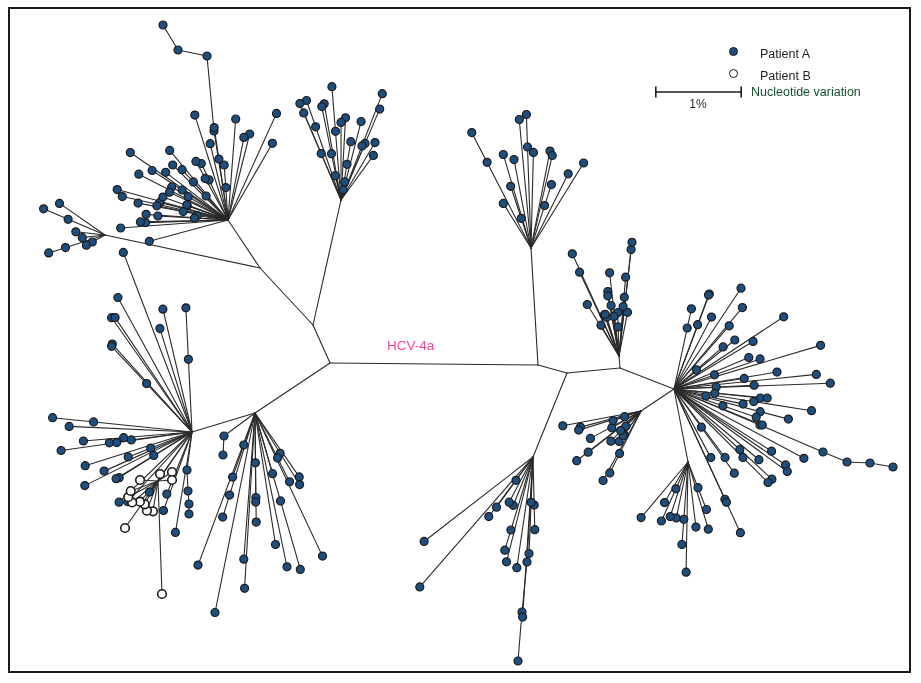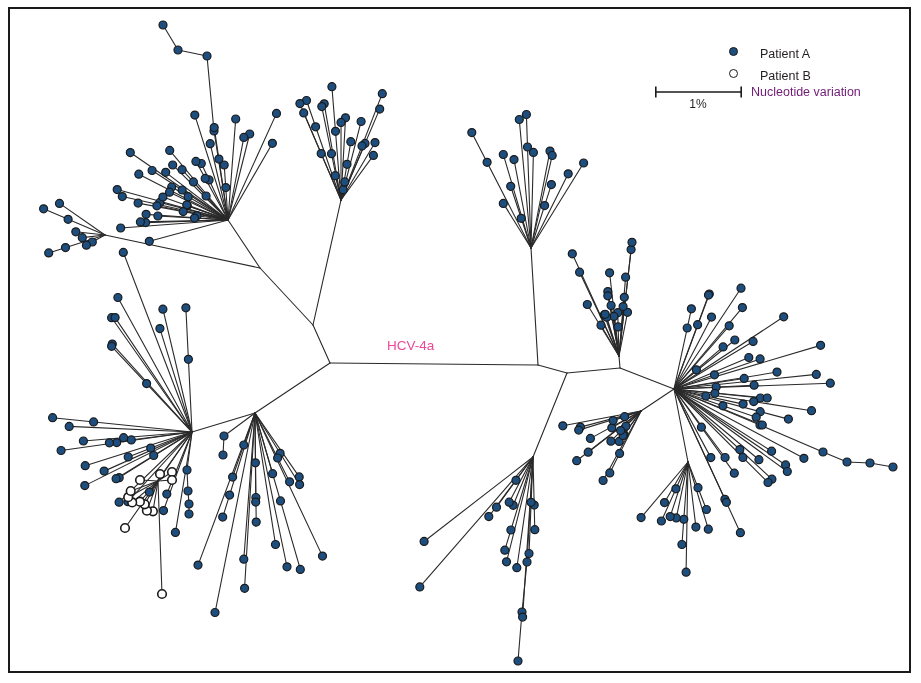--- a/index.html
+++ b/index.html
@@ -7,21 +7,21 @@
           font-family:"Liberation Sans",sans-serif;color:#231f20;overflow:hidden;}
   .frame{position:absolute;left:8px;top:7px;width:903px;height:666px;
          border:2px solid #1a1a1a;box-sizing:border-box;}
   svg.tree{position:absolute;left:0;top:0;}
   .center-label{position:absolute;left:387px;top:338px;font-size:13.5px;color:#ec4899;}
   .legend{position:absolute;left:729px;top:47px;}
   .legend-row{display:flex;align-items:flex-start;height:22px;gap:12px;}
   .marker{display:inline-block;width:9px;height:9px;border-radius:50%;
           margin-right:10px;box-sizing:border-box;}
   .legend-label{font-size:12.5px;color:#231f20;}
-  .scalebar-label{position:absolute;left:751px;top:85px;font-size:12.5px;color:#701a75;}
+  .scalebar-label{position:absolute;left:751px;top:85px;font-size:12.5px;color:#14532d;}
   .scalebar-value{position:absolute;left:654px;top:97px;width:88px;text-align:center;
                   font-size:12px;color:#231f20;}
 </style>
 </head>
 <body>
 
 <div class="figure">
   <div class="frame"></div>
 
   <svg class="tree" width="921" height="683" viewBox="0 0 921 683">

